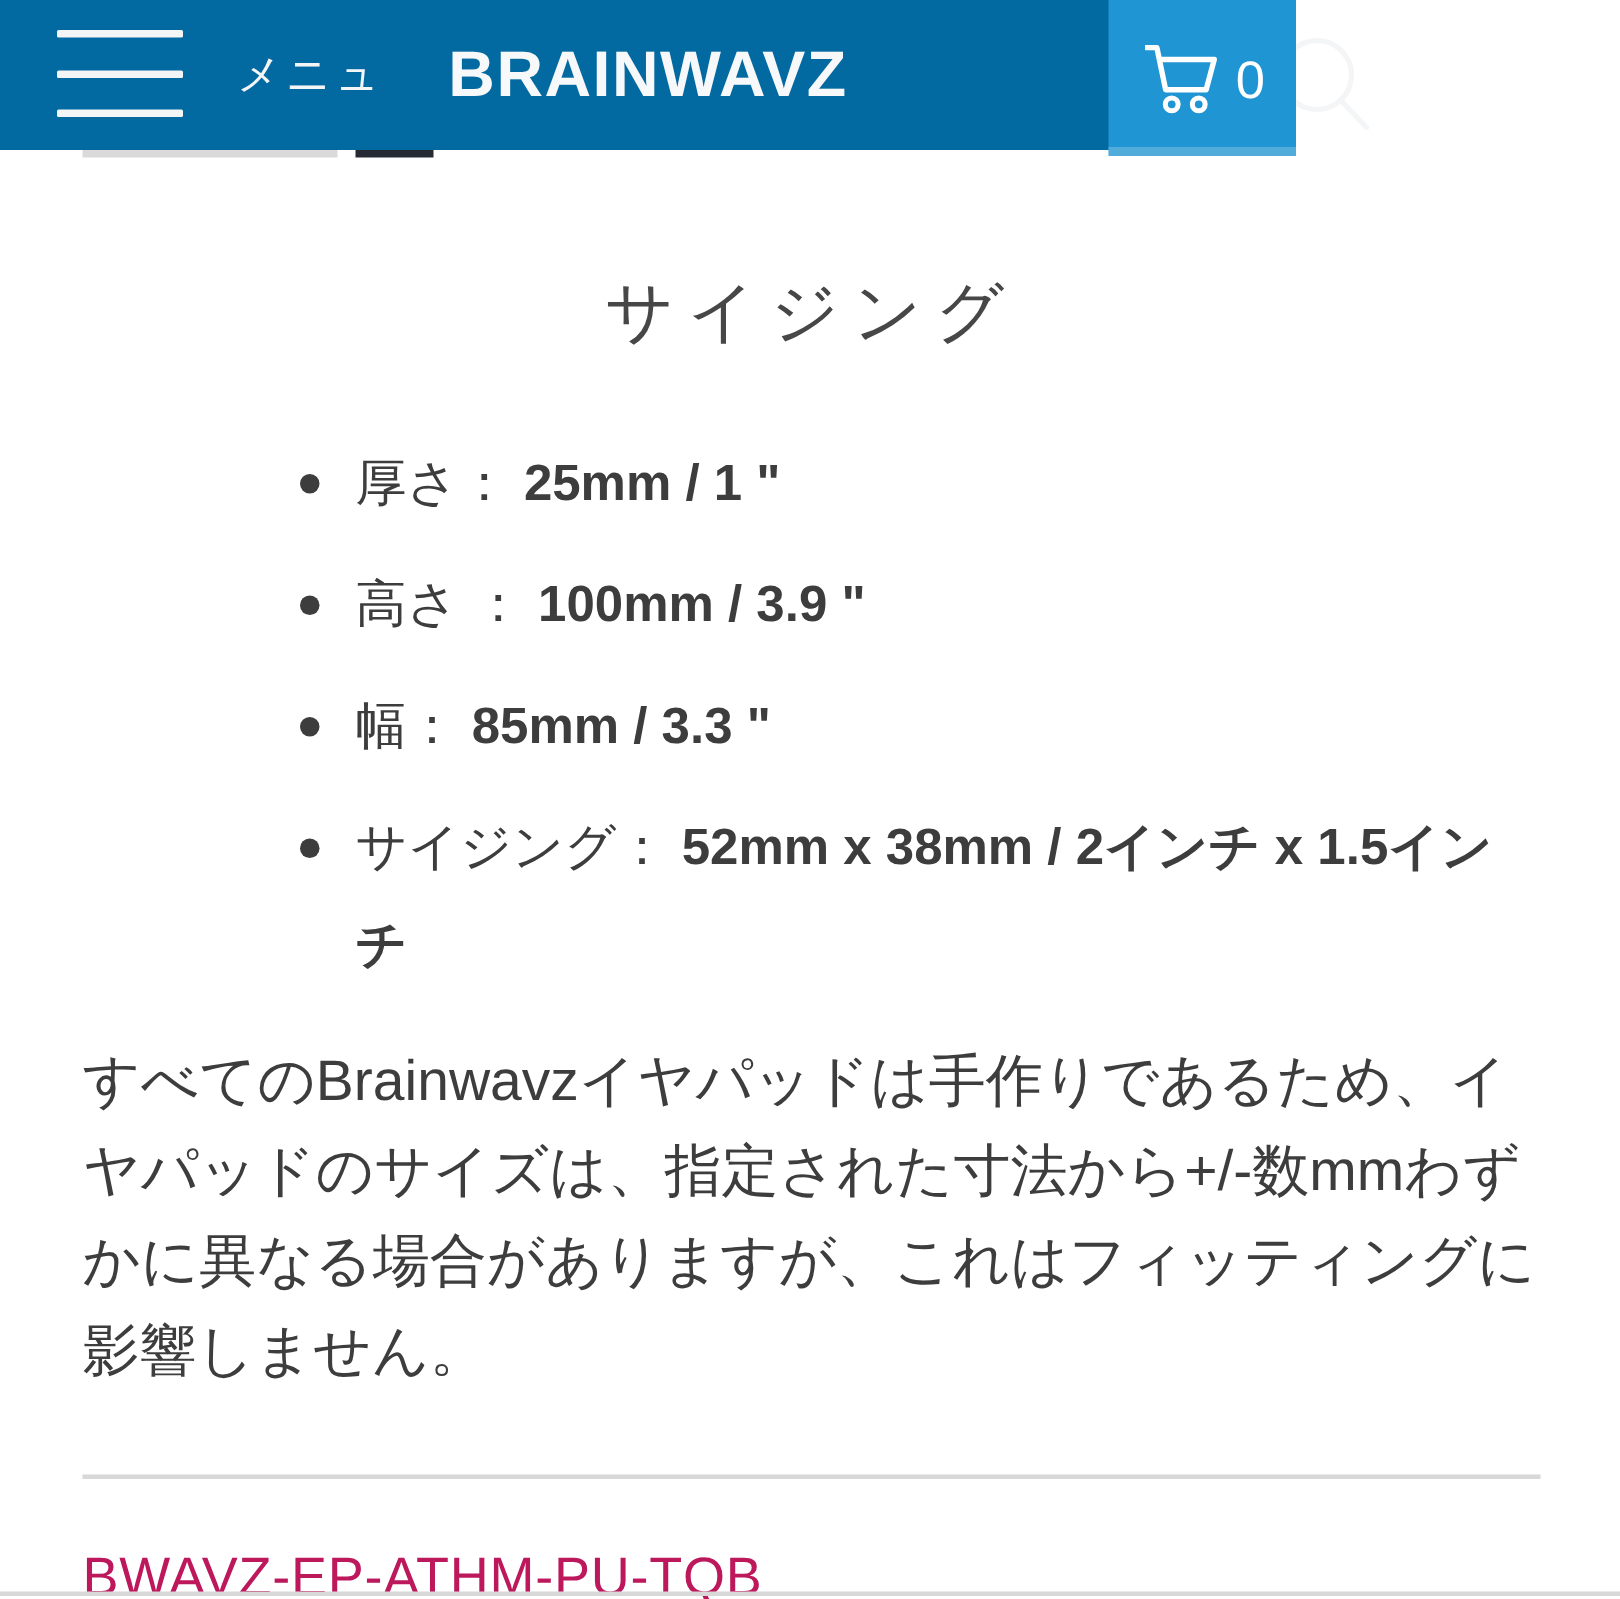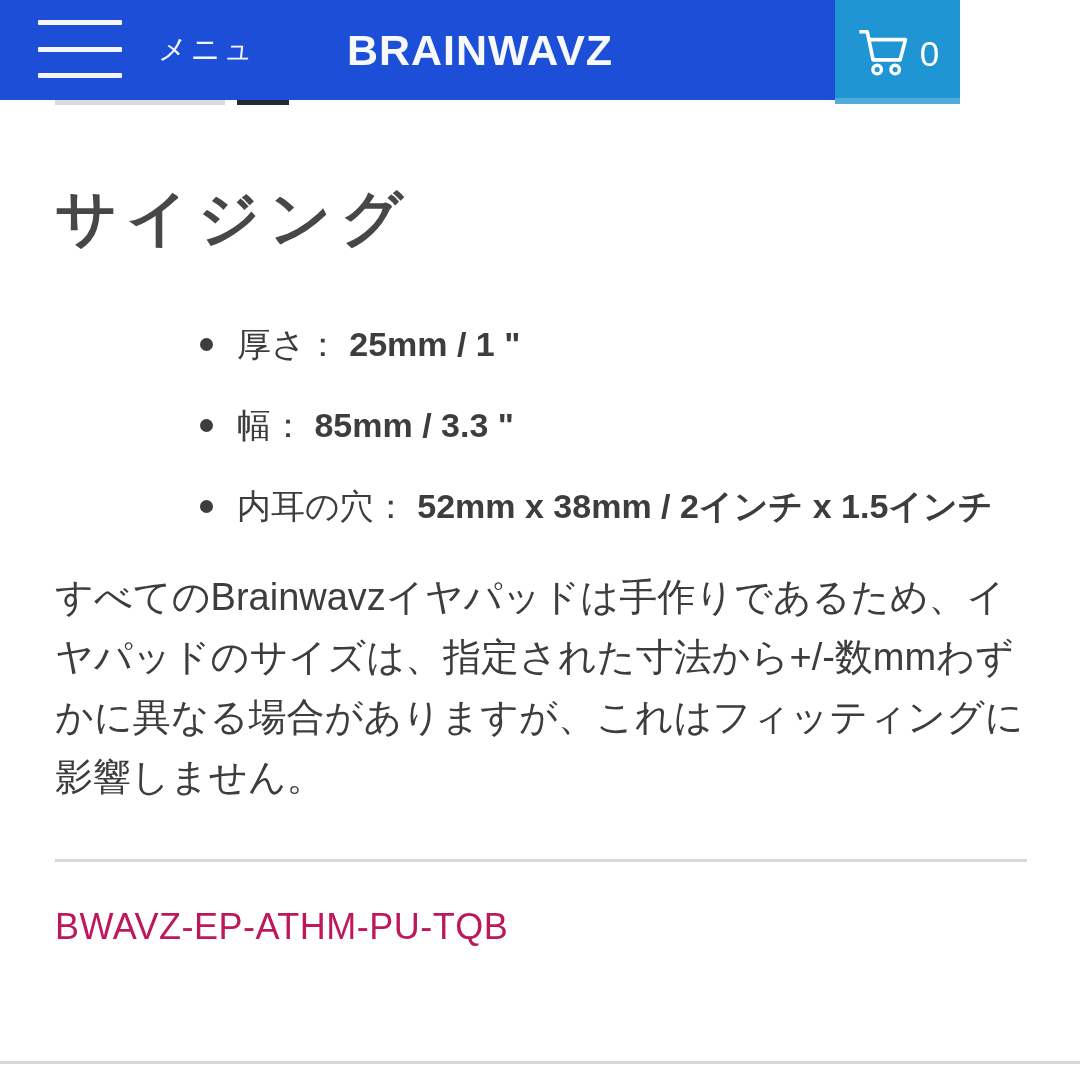--- a/index.html
+++ b/index.html
@@ -8,23 +8,23 @@
     font-family: "Liberation Sans", "DejaVu Sans", sans-serif;
     background: #ffffff;
     position: relative;
     overflow: hidden;
     color: #3d3d3d;
   }
 
   
   .header {
     position: relative;
-    width: 960px;
+    width: 864px;
     height: 100px;
-    background: #1d4ed8;
+    background: #0369a1;
   }
   .hamburger {
     position: absolute;
     left: 38px;
     top: 20px;
     width: 84px;
     height: 58px;
     display: flex;
     flex-direction: column;
     justify-content: space-between;
@@ -113,24 +113,25 @@
   .peek-dark {
     position: absolute; left: 237px; top: 0;
     width: 52px; height: 5px;
     background: #262b33;
   }
 
   
   .main { padding: 0 53px 0 55px; }
   .section-heading {
     margin-top: 72px;
-    font-size: 61px;
-    font-weight: 700;
+    font-size: 45px;
+    font-weight: 400;
     color: #474747;
     letter-spacing: 9px;
+    text-align: center;
   }
   .spec-list {
     list-style: none;
     margin-top: 52px;
     padding-left: 145px;
   }
   .spec-list li {
     position: relative;
     padding-left: 37px;
     font-size: 34px;
@@ -218,25 +219,29 @@
 <main class="main">
 
   <h2 class="section-heading">サイジング</h2>
 
   <ul class="spec-list">
     <li>
       <span class="spec-label">厚さ：</span>
       <span class="spec-value">25mm / 1 "</span>
     </li>
     <li>
+      <span class="spec-label">高さ ：</span>
+      <span class="spec-value">100mm / 3.9 "</span>
+    </li>
+    <li>
       <span class="spec-label">幅：</span>
       <span class="spec-value">85mm / 3.3 "</span>
     </li>
     <li>
-      <span class="spec-label">内耳の穴：</span>
+      <span class="spec-label">サイジング：</span>
       <span class="spec-value">52mm x 38mm / 2インチ x 1.5インチ</span>
     </li>
   </ul>
 
   <p class="note">すべてのBrainwavzイヤパッドは手作りであるため、イヤパッドのサイズは、指定された寸法から+/-数mmわずかに異なる場合がありますが、これはフィッティングに影響しません。</p>
 
   <hr class="divider">
 
   <div class="sku">BWAVZ-EP-ATHM-PU-TQB</div>
 

